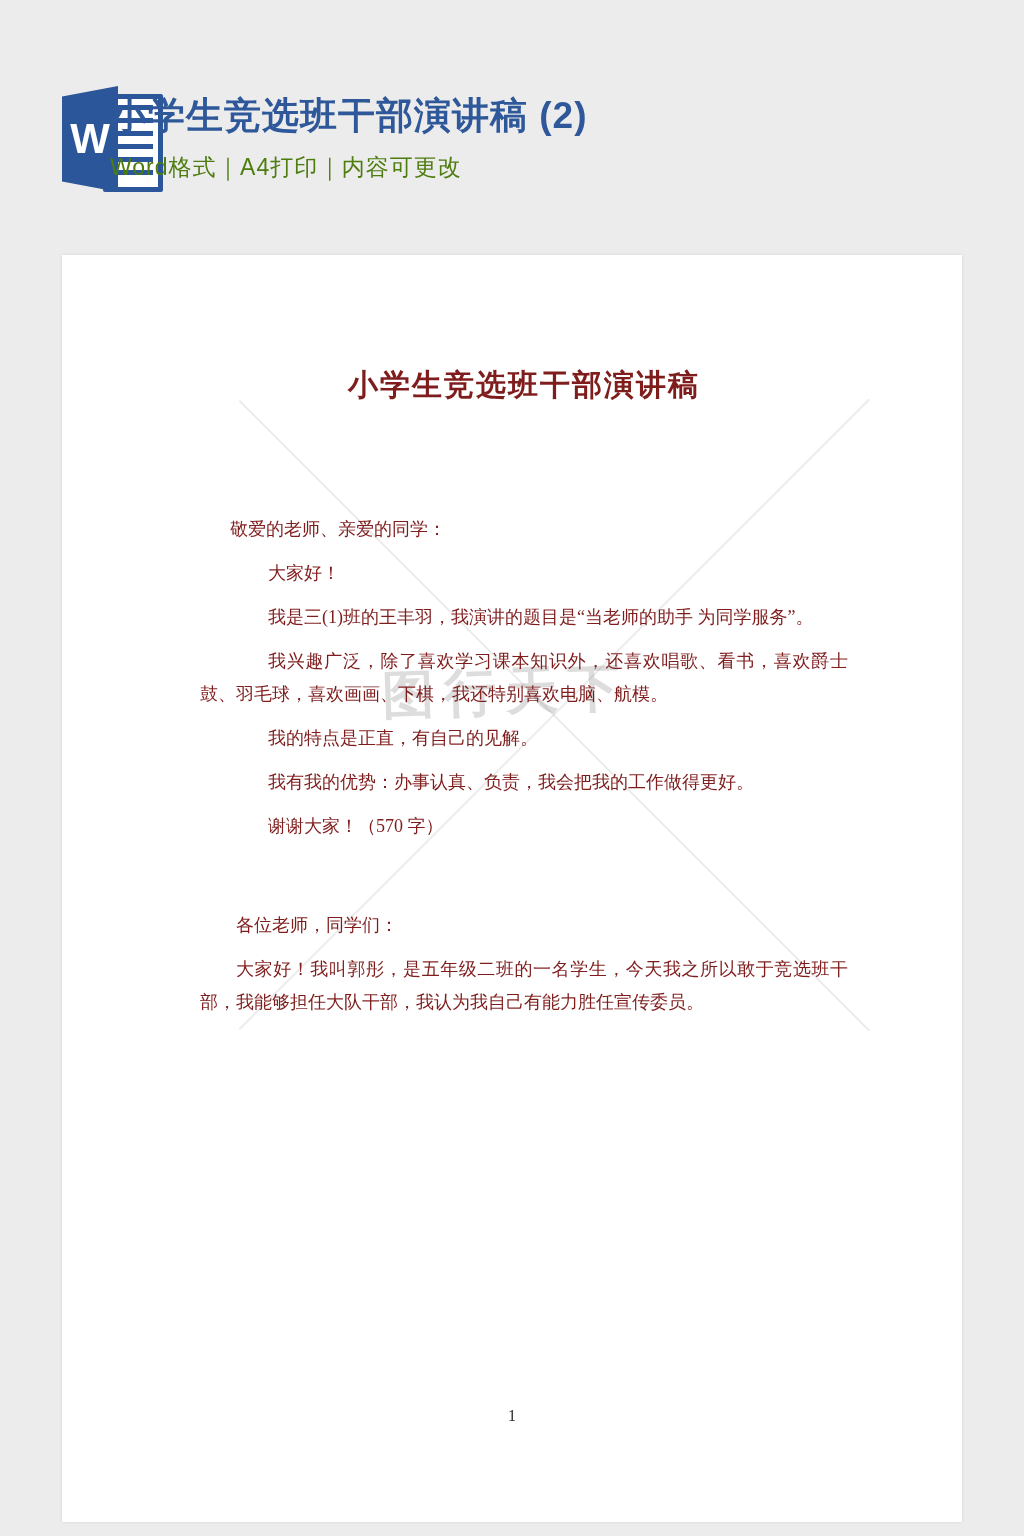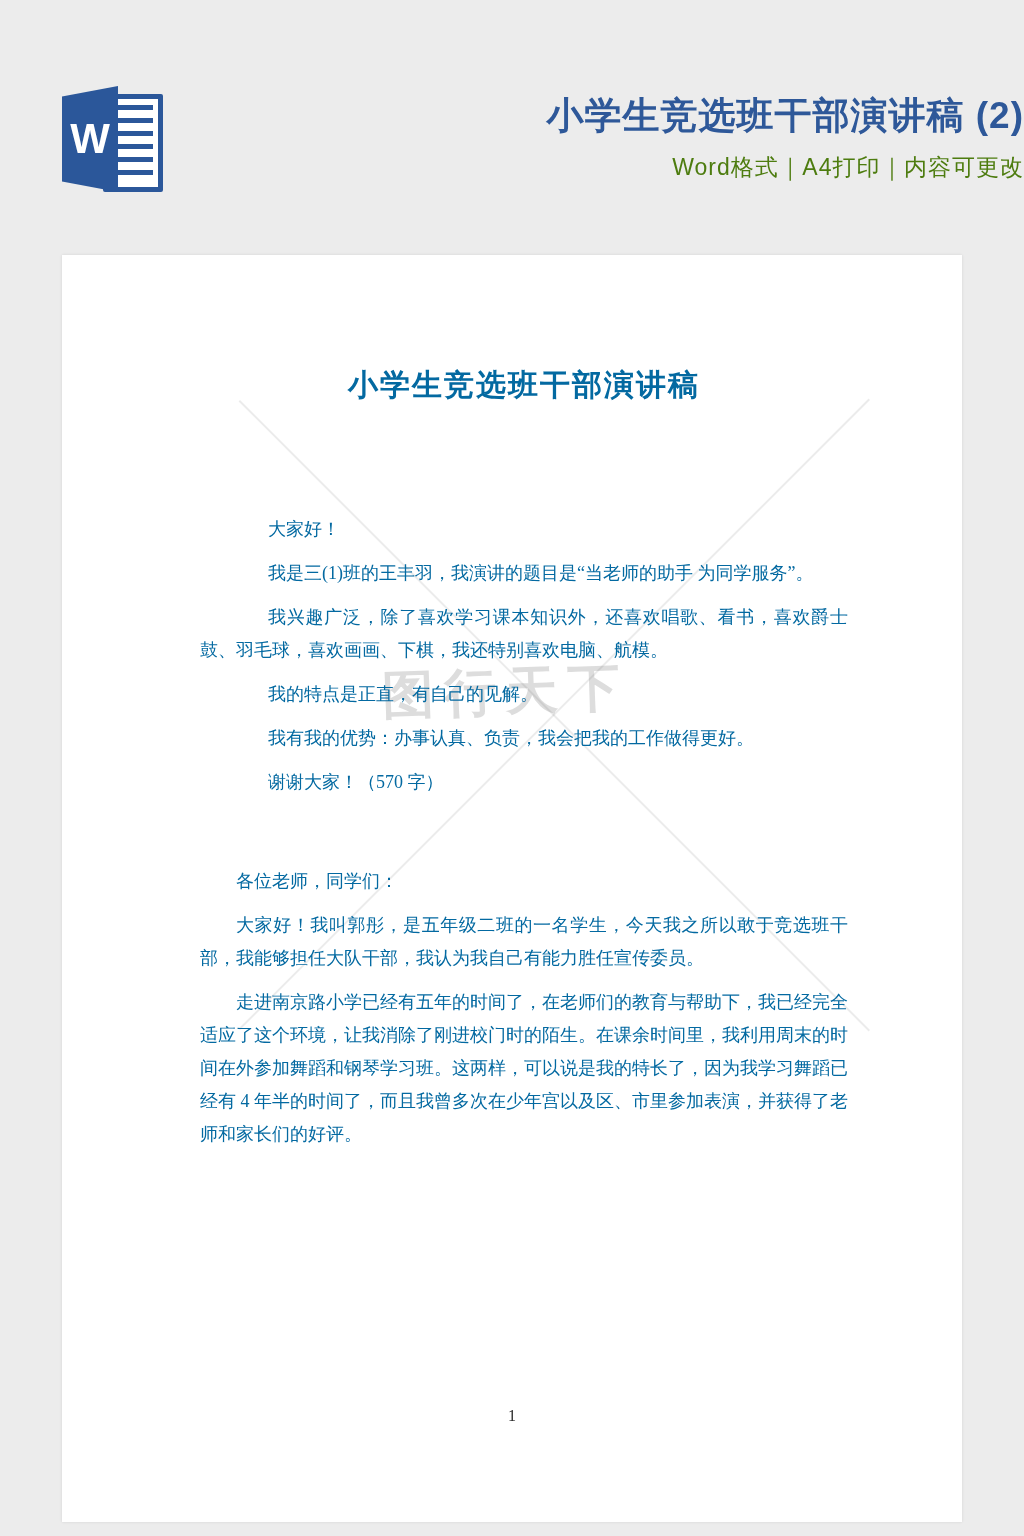--- a/index.html
+++ b/index.html
@@ -25,21 +25,21 @@
   .word-icon .front{
     position:absolute;left:0;top:0;width:56px;height:106px;
     background:#2b579a;
     clip-path:polygon(0 10%,100% 0,100% 100%,0 90%);
     display:flex;align-items:center;justify-content:center;
   }
   .word-icon .front span{
     color:#fff;font-weight:bold;font-size:42px;line-height:1;
     font-family:"Liberation Sans","DejaVu Sans",sans-serif;
   }
-  .header-text{position:absolute;left:110px;right:0;top:94px;text-align:right;}
+  .header-text{position:absolute;left:110px;right:0;top:94px;text-align:left;}
   .header-title{
     font-size:37px;font-weight:bold;color:#2e5899;letter-spacing:1px;line-height:1.2;
   }
   .header-subtitle{
     margin-top:14px;font-size:23px;color:#4d7c0f;letter-spacing:1px;
   }
 
   
   .page{
     position:absolute;left:62px;top:255px;width:900px;height:1267px;
@@ -58,21 +58,21 @@
     color:rgba(100,100,100,0.22);
     transform:rotate(-2deg);
     white-space:nowrap;
   }
 
   
   .doc-body{
     position:relative;z-index:1;
     padding:110px 114px 0 138px;
     font-family:"Liberation Serif","DejaVu Serif",serif;
-    color:#0369a1;
+    color:#7f1d1d;
   }
   .doc-title{
     text-align:center;
     font-size:30px;font-weight:bold;letter-spacing:2px;
     margin:0 0 107px 0;
   }
   .doc-body p{
     margin:0 0 11px 0;
     font-size:18px;line-height:33px;
     text-align:justify;
@@ -108,26 +108,26 @@
 </div>
 
 <div class="page">
   <div class="wm-line wm-line-a"></div>
   <div class="wm-line wm-line-b"></div>
   <div class="wm-text">图行天下</div>
 
   <div class="doc-body">
     <h1 class="doc-title">小学生竞选班干部演讲稿</h1>
 
+    <p class="ind-s">敬爱的老师、亲爱的同学：</p>
     <p class="ind-l">大家好！</p>
     <p class="ind-l">我是三(1)班的王丰羽，我演讲的题目是“当老师的助手 为同学服务”。</p>
     <p class="ind-l">我兴趣广泛，除了喜欢学习课本知识外，还喜欢唱歌、看书，喜欢爵士鼓、羽毛球，喜欢画画、下棋，我还特别喜欢电脑、航模。</p>
     <p class="ind-l">我的特点是正直，有自己的见解。</p>
     <p class="ind-l">我有我的优势：办事认真、负责，我会把我的工作做得更好。</p>
     <p class="ind-l section-end">谢谢大家！（570 字）</p>
 
     <p class="ind-m">各位老师，同学们：</p>
     <p class="ind-m">大家好！我叫郭彤，是五年级二班的一名学生，今天我之所以敢于竞选班干部，我能够担任大队干部，我认为我自己有能力胜任宣传委员。</p>
-    <p class="ind-m">走进南京路小学已经有五年的时间了，在老师们的教育与帮助下，我已经完全适应了这个环境，让我消除了刚进校门时的陌生。在课余时间里，我利用周末的时间在外参加舞蹈和钢琴学习班。这两样，可以说是我的特长了，因为我学习舞蹈已经有 4 年半的时间了，而且我曾多次在少年宫以及区、市里参加表演，并获得了老师和家长们的好评。</p>
   </div>
 
   <div class="page-number">1</div>
 </div>
 
 </body></html>

